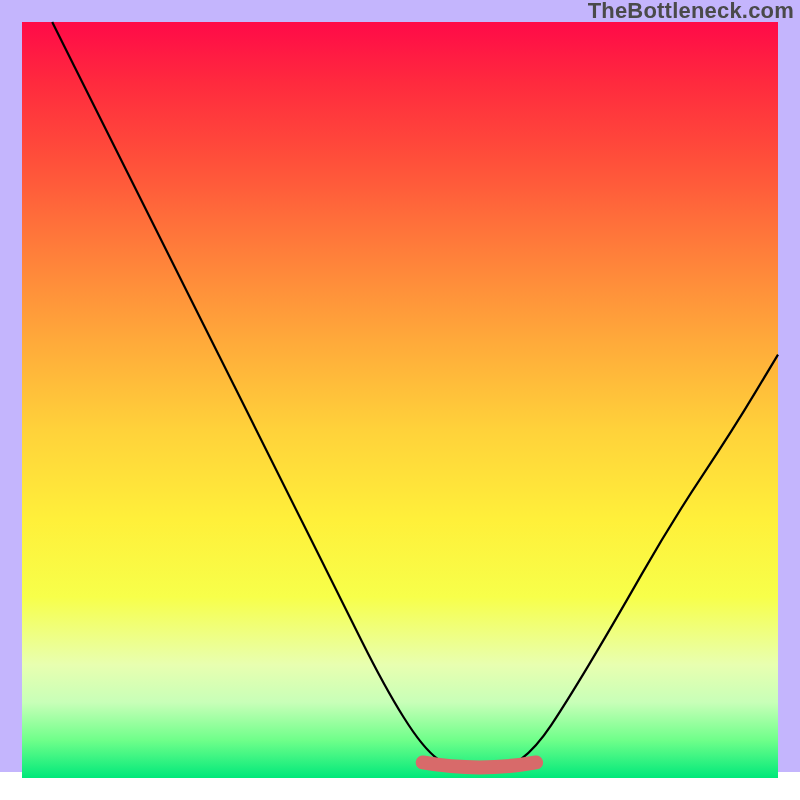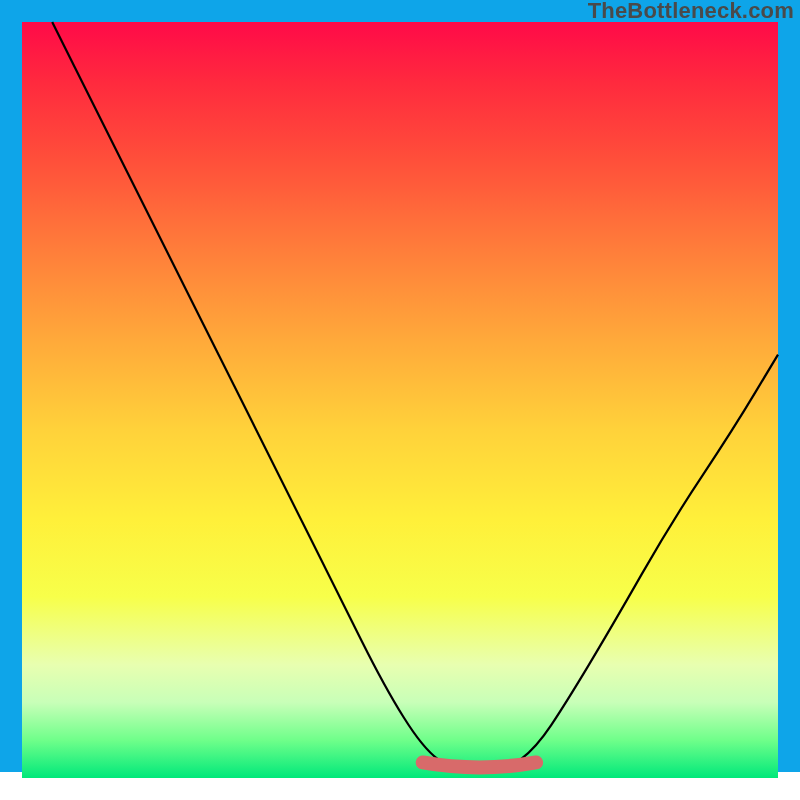--- a/index.html
+++ b/index.html
@@ -1,21 +1,21 @@
 <!DOCTYPE html>
 <html><head>
 <meta charset="utf-8">
 <style>
   * { margin: 0; padding: 0; box-sizing: border-box; }
   html, body { width: 800px; height: 800px; overflow: hidden; }
   .frame {
     position: relative;
     width: 800px;
     height: 772px;
-    background: #0ea5e9;
+    background: #c4b5fd;
   }
   .plot-area {
     position: absolute;
     left: 22px;
     top: 22px;
     width: 756px;
     height: 756px;
     background: linear-gradient(to bottom,
       #ff0a48 0%,
       #ff2a3e 8%,

